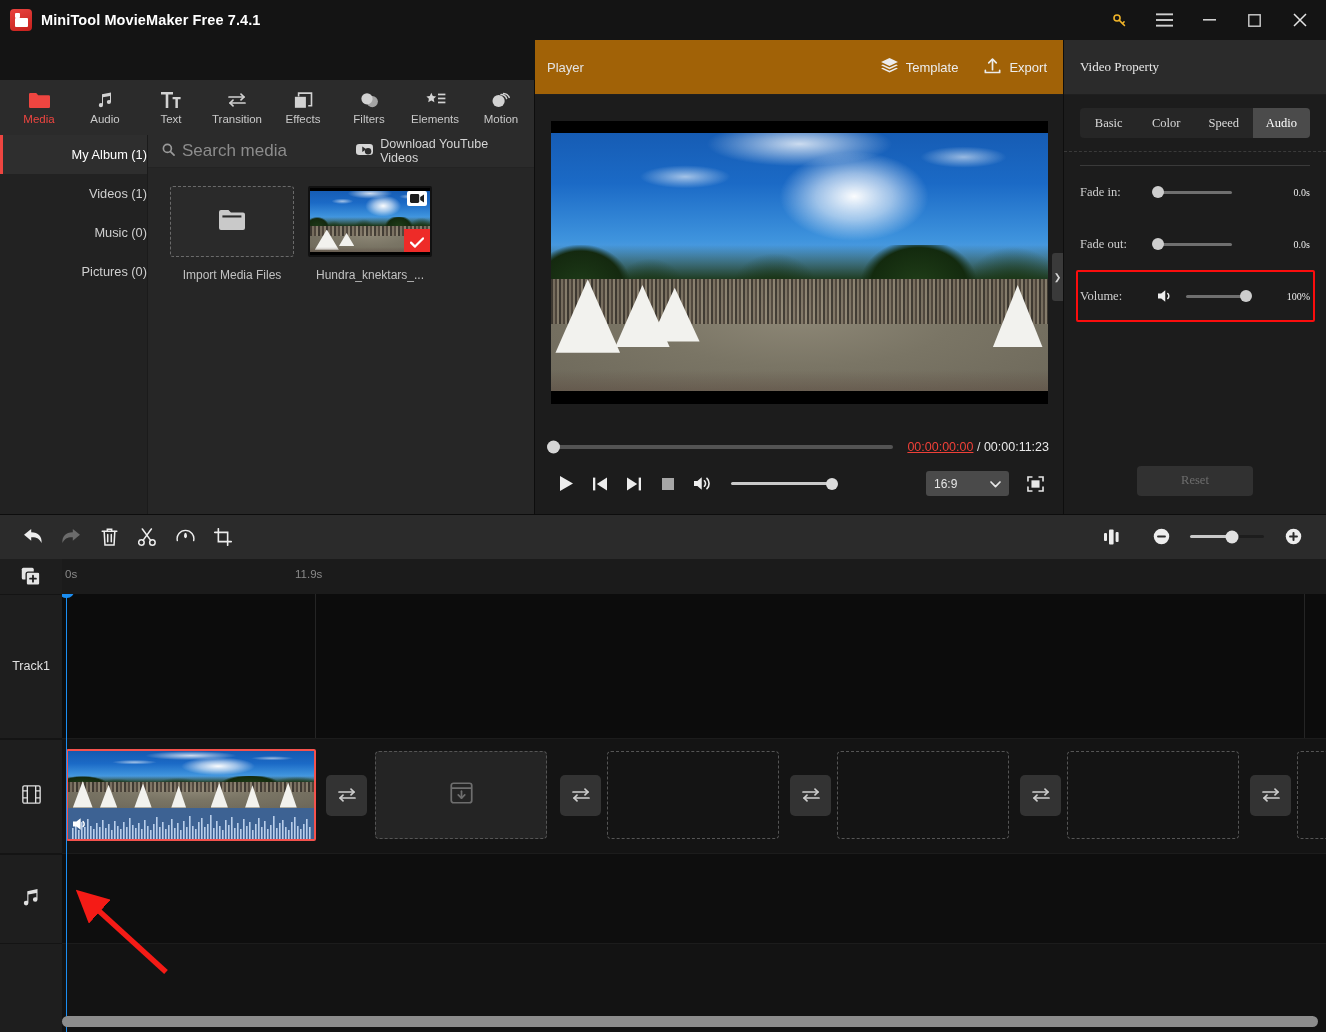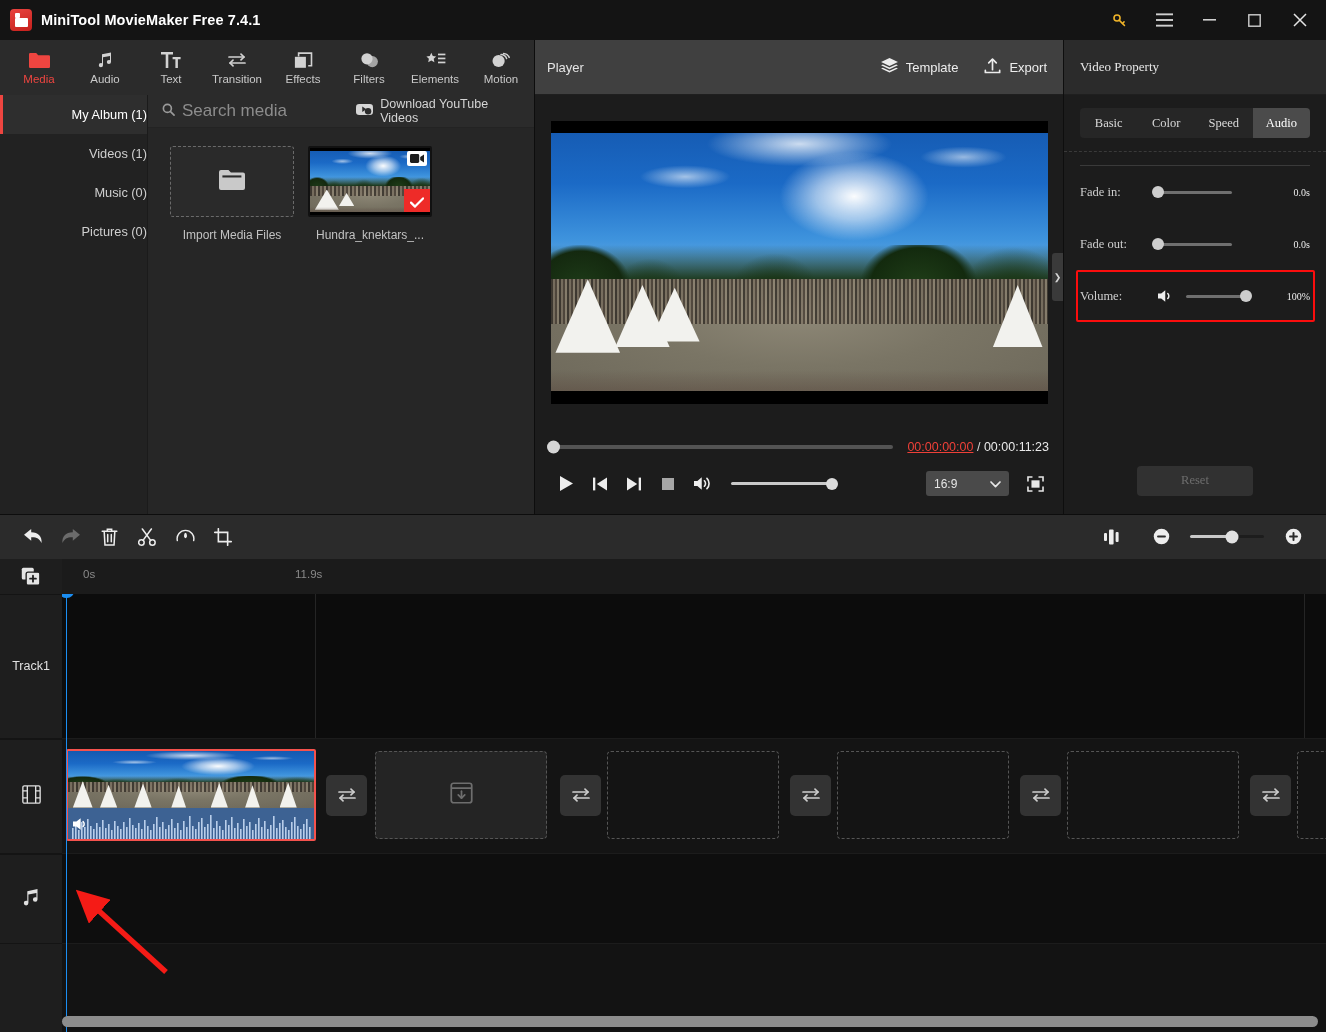--- a/index.html
+++ b/index.html
@@ -36,21 +36,21 @@
   .tb-spacer { flex: 1; }
   .tb-btn {
     width: 45px; height: 40px; display: flex; align-items: center; justify-content: center;
     cursor: default;
   }
 
   
   .body { flex: 1; display: flex; min-height: 0; }
 
   
-  .left-col { width: 535px; flex: none; display: flex; flex-direction: column; background: #f9a8d4; border-right: 1px solid #0d0d0d;}
+  .left-col { width: 535px; flex: none; display: flex; flex-direction: column; background: #f9a8d4; border-right: 1px solid #0d0d0d; margin-top: 40px;}
   .ribbon {
     height: 55px; background: #2b2b2b; display: flex; align-items: center;
     padding-left: 6px; flex: none;
   }
   .rib-item {
     width: 66px; height: 55px; display: flex; flex-direction: column; align-items: center;
     justify-content: center; gap: 3px; color: #c9c9c9; font-size: 11.5px; cursor: default;
     position: relative;
   }
   .rib-item .ico { height: 20px; display:flex; align-items:center; justify-content:center; }
@@ -99,21 +99,21 @@
     border-radius: 2px; display: flex; align-items: center; justify-content: center;
   }
   .check-badge {
     position: absolute; right: 0; bottom: 0; width: 26px; height: 26px; background: #ee2b28;
     display: flex; align-items: center; justify-content: center; color:#fff; font-size: 15px;
   }
 
   
   .player-col { flex: 1; display: flex; flex-direction: column; background: #1c1c1c; min-width: 0; position: relative; }
   .player-head {
-    height: 55px; background: #404040; display: flex; align-items: center; padding: 0 16px 0 12px;
+    height: 55px; background: #a16207; display: flex; align-items: center; padding: 0 16px 0 12px;
     flex: none; border-bottom: 1px solid #1f1f1f;
   }
   .player-head .ttl { font-size: 13px; color: #e4e4e4; }
   .ph-actions { margin-left: auto; display: flex; gap: 26px; }
   .ph-btn { display: flex; align-items: center; gap: 8px; font-size: 13px; color: #ededed; cursor: default; }
   .stage { flex: 1; display: flex; align-items: center; justify-content: center; min-height: 0; }
   .video-frame { width: 497px; height: 283px; background: #000; position: relative; overflow: hidden; }
 
   .player-ctrls { flex: none; padding: 0 14px 10px; }
   .seek-row { display: flex; align-items: center; gap: 14px; height: 34px; }
@@ -730,21 +730,21 @@
 
     <div class="ruler-row">
       <div class="ruler-corner">
         <svg width="20" height="19" viewBox="0 0 21 20" fill="none">
           <rect x="0.8" y="0.8" width="12.6" height="12.4" rx="1.6" fill="#e4e4e4"></rect>
           <rect x="5.4" y="5.4" width="14.4" height="13.8" rx="2" fill="#e4e4e4" stroke="#1e1e1e" stroke-width="1.4"></rect>
           <path d="M12.6 9.2v6.2M9.5 12.3h6.2" stroke="#1e1e1e" stroke-width="1.9" stroke-linecap="round"></path>
         </svg>
       </div>
       <div class="ruler">
-        <span class="ruler-tick" style="left:21px">0s</span>
+        <span class="ruler-tick" style="left:3px">0s</span>
         <span class="ruler-tick" style="left:233px">11.9s</span>
       </div>
     </div>
 
     <div class="tracks">
       <div class="track-heads">
         <div class="th th-text">
           <span>Track1</span>
         </div>
         <div class="th th-video">

